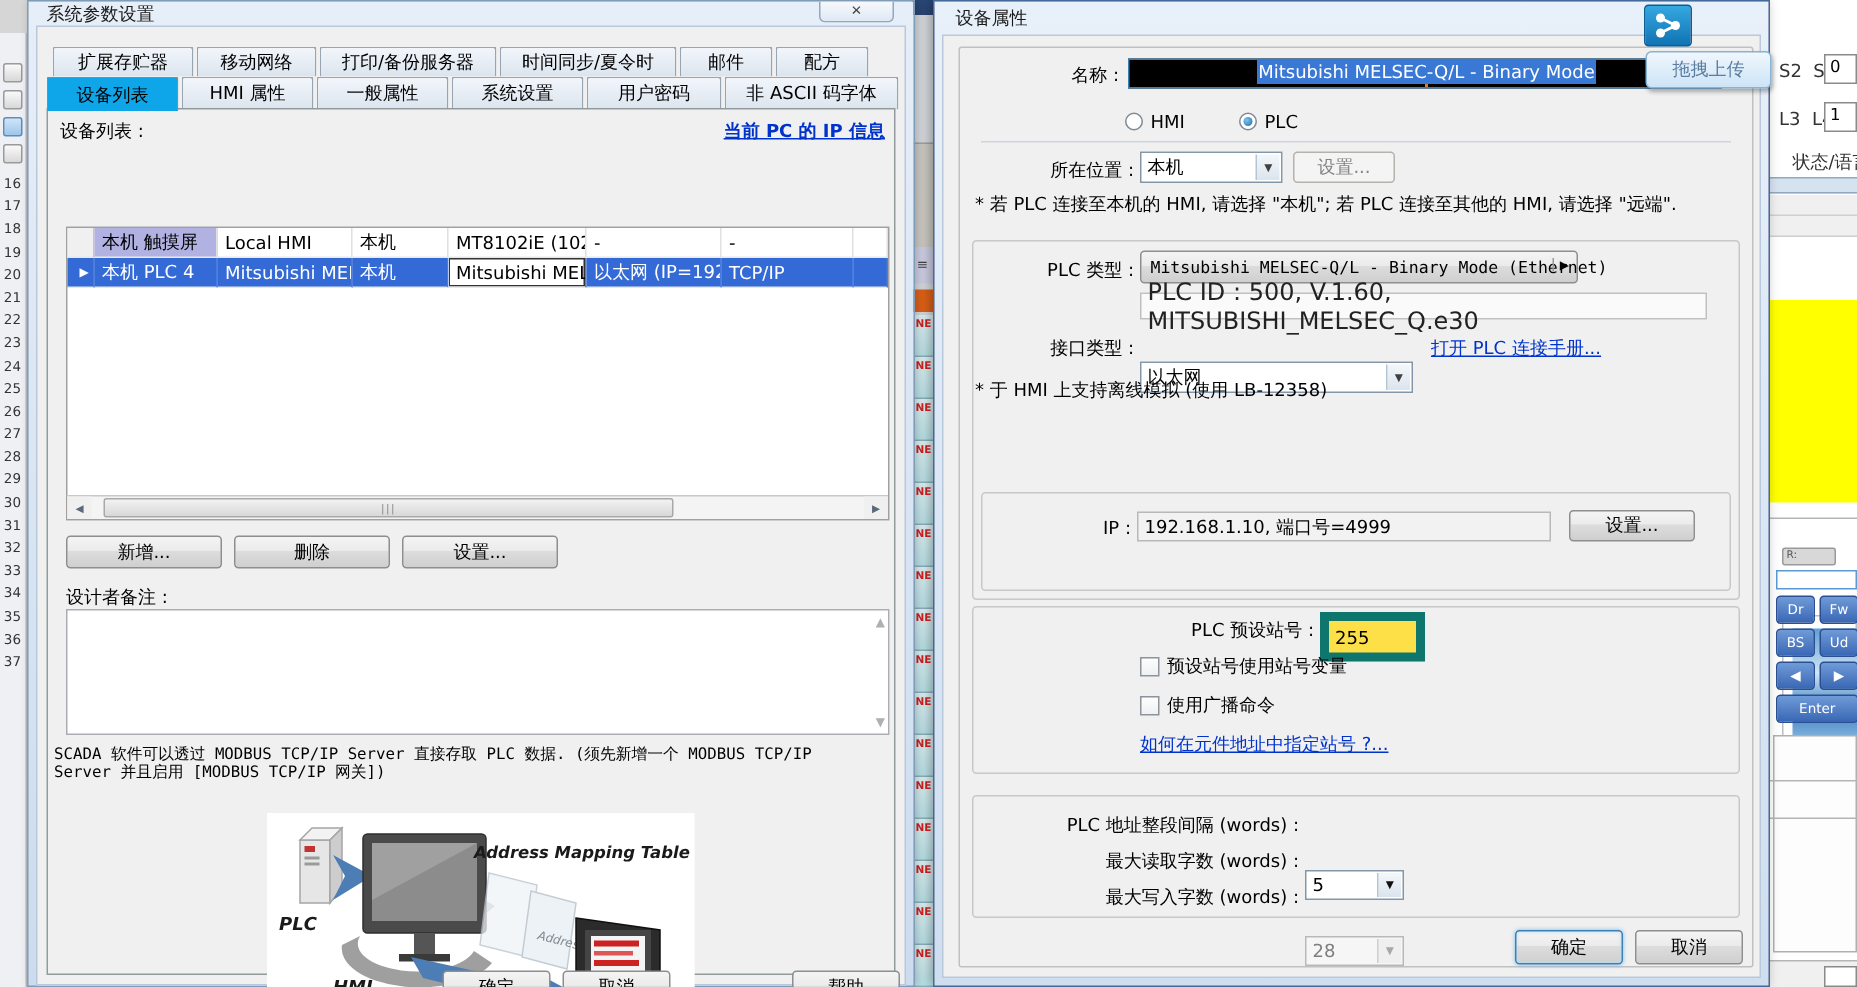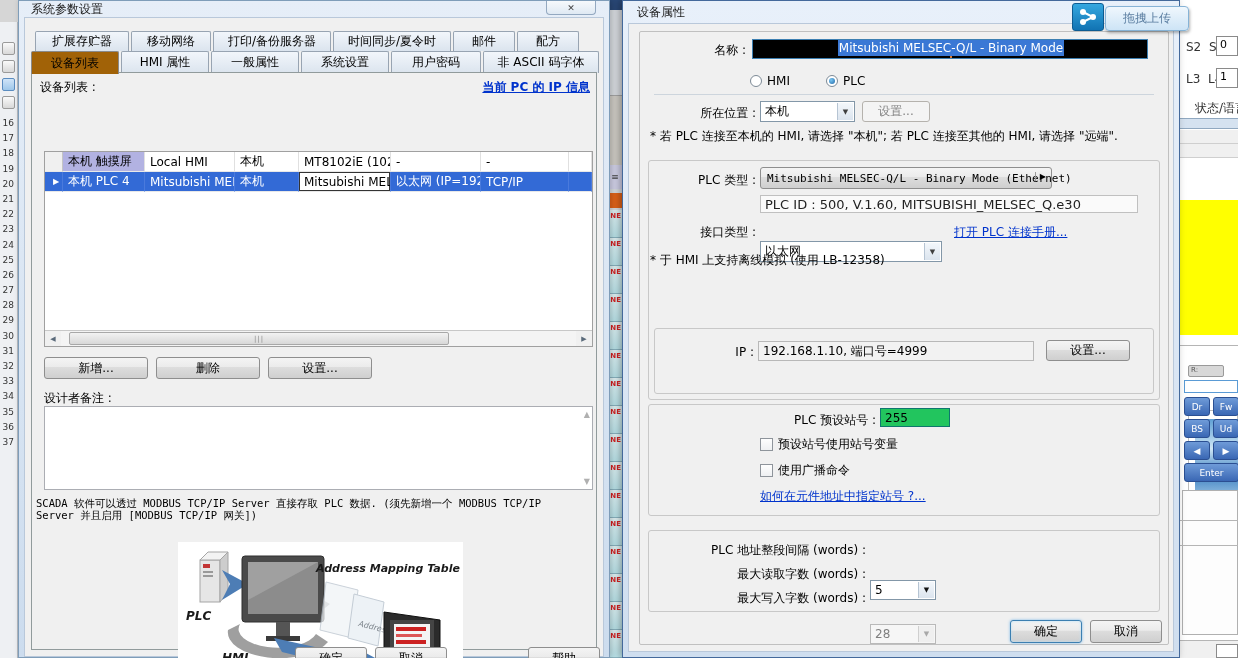--- a/index.html
+++ b/index.html
@@ -74,21 +74,21 @@
   #dlg-left .closebtn { position:absolute; top:0; left:527px; width:50px; height:14px;
     background:linear-gradient(180deg,#f6f9fc,#dfe9f3); border:1px solid #93a8c0; border-top:none; border-radius:0 0 4px 4px;
     display:flex; align-items:center; justify-content:center; font-size:9px; color:#444; }
   #dlg-left .client { position:absolute; left:5px; right:5px; top:16px; bottom:0; background:#f0f0f0; border:1px solid #b9c8da; }
 
   .tab { border:1px solid #98a4b2; border-bottom:none; border-radius:2px 2px 0 0;
     background:linear-gradient(180deg,#f2f6fb,#dbe4ee); display:flex; align-items:center; justify-content:center;
     font-size:12px; margin-right:2px; }
   #tabs1 { position:absolute; left:10px; top:13px; height:20px; display:flex; }
   #tabs2 { position:absolute; left:6px; top:33px; height:22px; display:flex; }
-  #tabs2 .tab.active { background:#a16207; height:23px; z-index:3; border-color:#8a8a8a;font-family:Liberation Serif, serif; }
+  #tabs2 .tab.active { background:#0ea5e9; height:23px; z-index:3; border-color:#8a8a8a;font-family:Liberation Serif, serif; }
   #tabpanel { position:absolute; left:6px; top:54px; width:566px; height:578px; border:1px solid #919b9c; background:#f0f0f0; }
 
   
   #devtable { position:absolute; left:12px; top:78px; width:549px; height:196px; background:#fff; border:1px solid #a0a0a0; }
   .trow { display:flex; height:20px; }
   .hcell { background:linear-gradient(180deg,#fdfdfd,#e7e7e7); border-right:1px solid #d2d2d2; border-bottom:1px solid #ababab;
     display:flex; align-items:center; padding-left:5px; font-size:12px; }
   .dcell { border-right:1px solid #e0e0e0; border-bottom:1px solid #e8e8e8; display:flex; align-items:center; padding-left:5px; font-size:12px;
     white-space:nowrap; overflow:hidden; }
   .selcol { background:#f0f0f0; border-right:1px solid #c5c5c5; display:flex; align-items:center; justify-content:center; font-size:8px; }
@@ -116,26 +116,26 @@
 
   .rlabel { position:absolute; text-align:right; white-space:nowrap; font-size:12px; }
   .mono { font-family:"DejaVu Sans Mono","Liberation Mono",monospace; }
 
   #name-input { position:absolute; left:112px; top:7px; width:396px; height:20px; background:#000000; border:1px solid #3c7fb1; display:flex; align-items:center; padding-left:2px;flex-direction:column; }
   #name-input .selspan { background:#3a78d5; color:#fff; font-size:12px; padding:1px 1px; }
   #name-input .caret { width:2px; height:14px; background:#e07a30; }
 
   .sep { position:absolute; left:14px; width:500px; border-top:1px solid #cdd5dd; }
 
-  #readonlybox { position:absolute; background:#fafafa; border:1px solid #c0c0c0; display:flex; align-items:center; padding-left:4px; font-size:13px; color:#222; }
+  #readonlybox { position:absolute; background:#fafafa; border:1px solid #c0c0c0; display:flex; align-items:center; padding-left:4px; font-size:16px; color:#222; }
 
   #okbtn,#cancelbtn { width:72px; height:23px; position:absolute; }
 
   
-  #upload-wrap { left:1072px; top:3px; z-index:50; display:flex; }
+  #upload-wrap { left:1096px; top:3px; z-index:50; display:flex;flex-direction:column; }
   #upload-icon { width:32px; height:28px; background:linear-gradient(180deg,#35a8e0,#1173b3); border:1px solid #0d5c92; border-radius:3px;
     display:flex; align-items:center; justify-content:center; }
   #upload-btn { margin-left:1px; margin-top:3px; width:84px; height:25px; background:linear-gradient(180deg,#f0f7fd,#cde4f6);
     border:1px solid #86b3d6; border-radius:4px; box-shadow:1px 2px 3px rgba(0,0,0,.3);
     display:flex; align-items:center; justify-content:center; color:#5a7da0; font-size:12px; }
 </style>
 </head>
 <body>
 
 <div id="left-strip" class="abs">
@@ -401,21 +401,21 @@
 
       <div class="abs note" style="left:10px;top:220px">* 于 HMI 上支持离线模拟 (使用 LB-12358)</div>
 
       <div class="grp" style="left:14px;top:296px;width:500px;height:66px"></div>
       <div class="rlabel" style="left:40px;top:313px;width:74px">IP :</div>
       <div id="readonlybox2" class="abs" style="left:118px;top:309px;width:276px;height:20px;background:#f2f2f2;border:1px solid #b8b8b8;display:flex;align-items:center;padding-left:4px">192.168.1.10, 端口号=4999</div>
       <div class="w7btn abs" style="left:406px;top:308px;width:84px;height:21px">设置...</div>
 
       <div class="grp" style="left:8px;top:372px;width:512px;height:112px"></div>
       <div class="rlabel" style="left:120px;top:380px;width:116px">PLC 预设站号 :</div>
-      <div class="abs" style="left:240px;top:376px;width:70px;height:19px;background:#22c55e;border:1px solid #0f766e;display:flex;align-items:center;padding-left:4px">255</div>
+      <div class="abs" style="left:240px;top:376px;width:70px;height:33px;background:#fde047;border:6px solid #0f766e;display:flex;align-items:center;padding-left:4px">255</div>
       <div class="abs" style="left:120px;top:404px;display:flex;align-items:center;gap:5px">
         <span class="cb"></span>
         <span>预设站号使用站号变量</span>
       </div>
       <div class="abs" style="left:120px;top:430px;display:flex;align-items:center;gap:5px">
         <span class="cb"></span>
         <span>使用广播命令</span>
       </div>
       <a class="lnk abs" style="left:120px;top:456px">如何在元件地址中指定站号 ?...</a>
 

